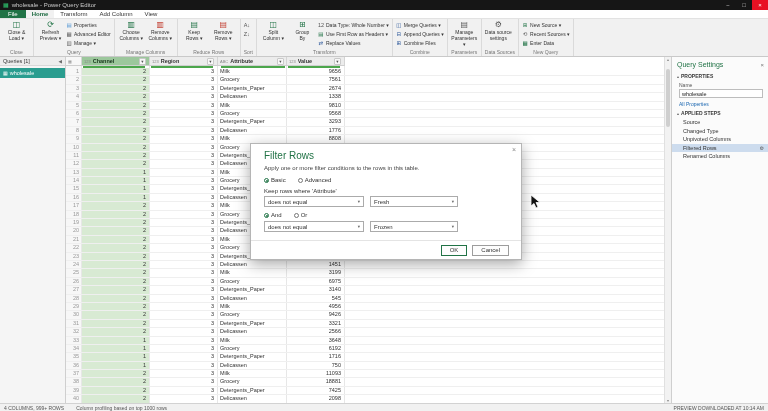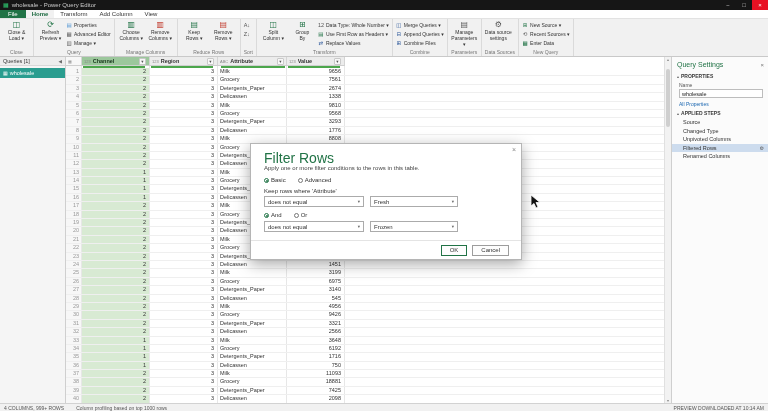--- a/index.html
+++ b/index.html
@@ -83,21 +83,21 @@
 .step.sel{background:#cddcee;}
 .step .gear{font-size:5px;color:#555;}
 
 
 .statusbar{position:absolute;left:0;right:0;bottom:0;height:8px;background:#f1f1f1;border-top:1px solid #d2d2d2;display:flex;align-items:center;padding:0 4px;font-size:5px;color:#555;gap:12px;}
 .sb-right{margin-left:auto;}
 
 
 .dialog{position:absolute;left:250px;top:143px;width:272px;height:117px;background:#fff;border:1px solid #b5b5b5;box-shadow:0 4px 14px rgba(0,0,0,.35);}
 .dlg-close{position:absolute;top:2px;right:5px;font-size:7px;color:#888;}
-.dlg-title{position:absolute;left:13px;top:6px;font-size:14px;color:#217346;}
+.dlg-title{position:absolute;left:13px;top:6px;font-size:10px;color:#217346;}
 .dlg-desc{position:absolute;left:13px;top:21px;font-size:6px;color:#444;}
 .rrow{position:absolute;left:13px;display:flex;gap:12px;align-items:center;font-size:6px;color:#333;}
 .rrow.r1{top:33px;}
 .rrow.r2{top:68px;}
 .keep{position:absolute;left:13px;top:44px;font-size:6px;color:#333;}
 .crow{position:absolute;left:13px;display:flex;gap:6px;}
 .crow.c1{top:52px;}
 .crow.c2{top:77px;}
 .select{width:100px;height:11px;border:1px solid #ababab;background:#fff;display:flex;align-items:center;justify-content:space-between;font-size:6px;color:#333;padding:0 3px;}
 .select.val{width:88px;}

